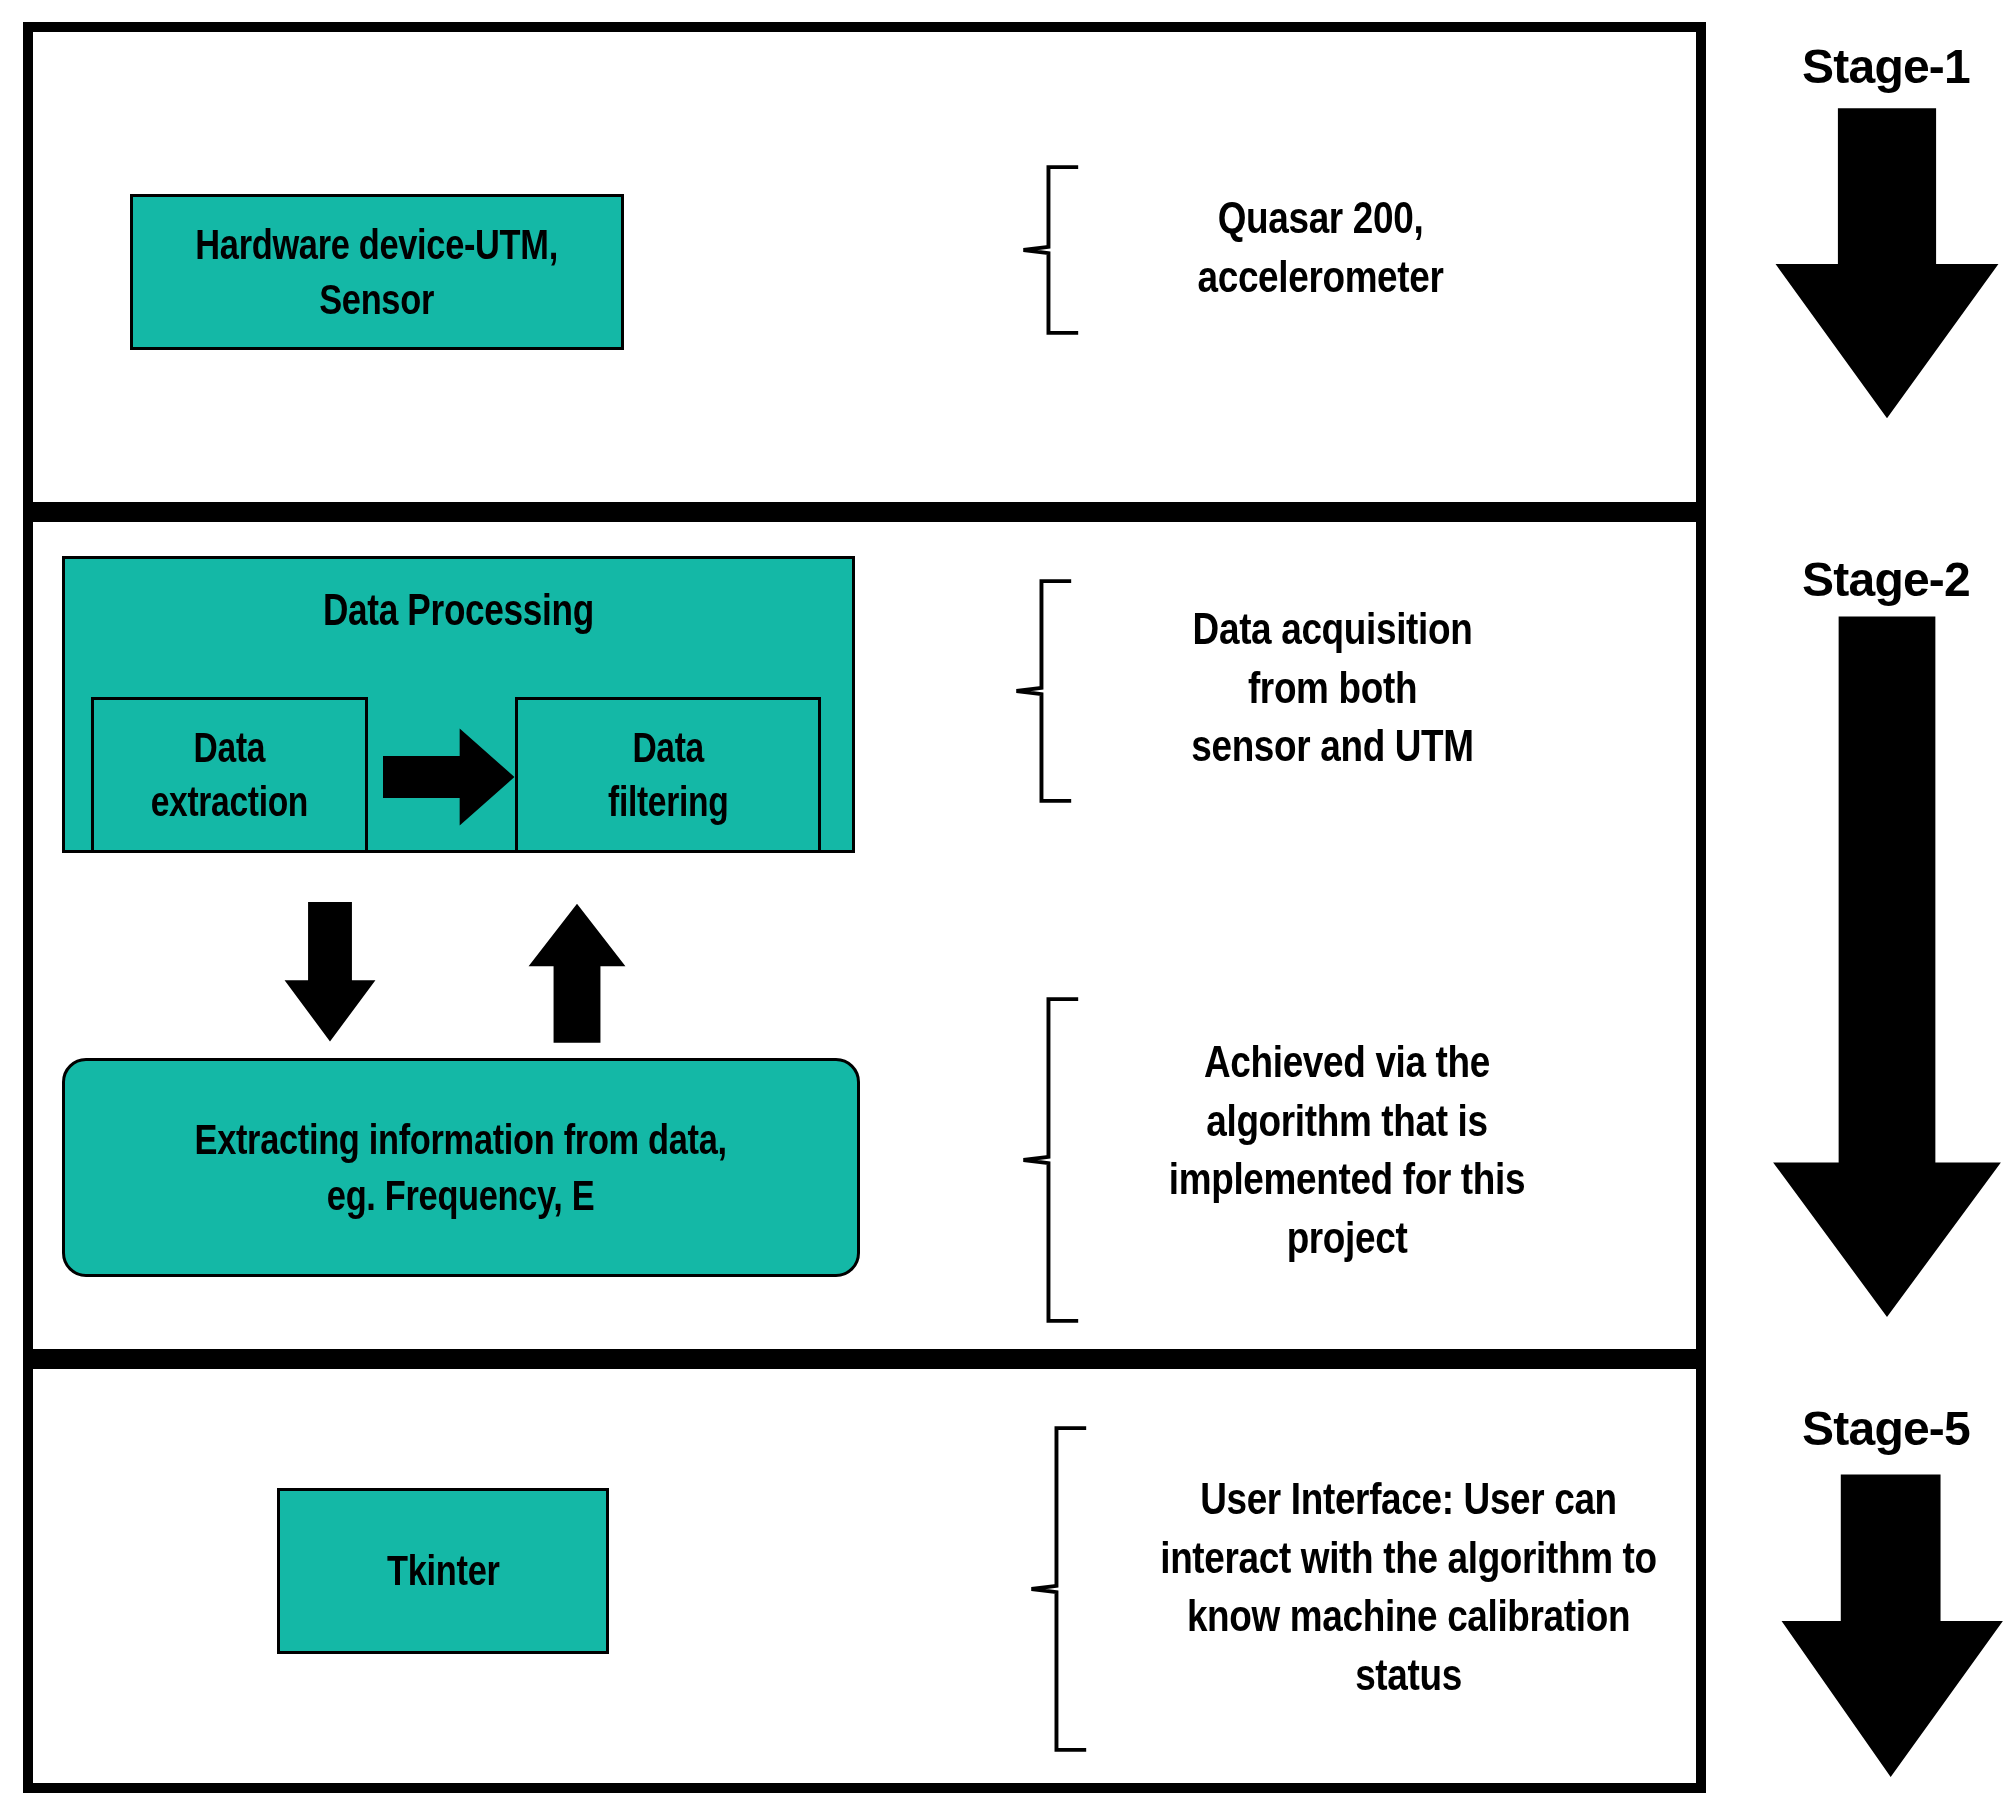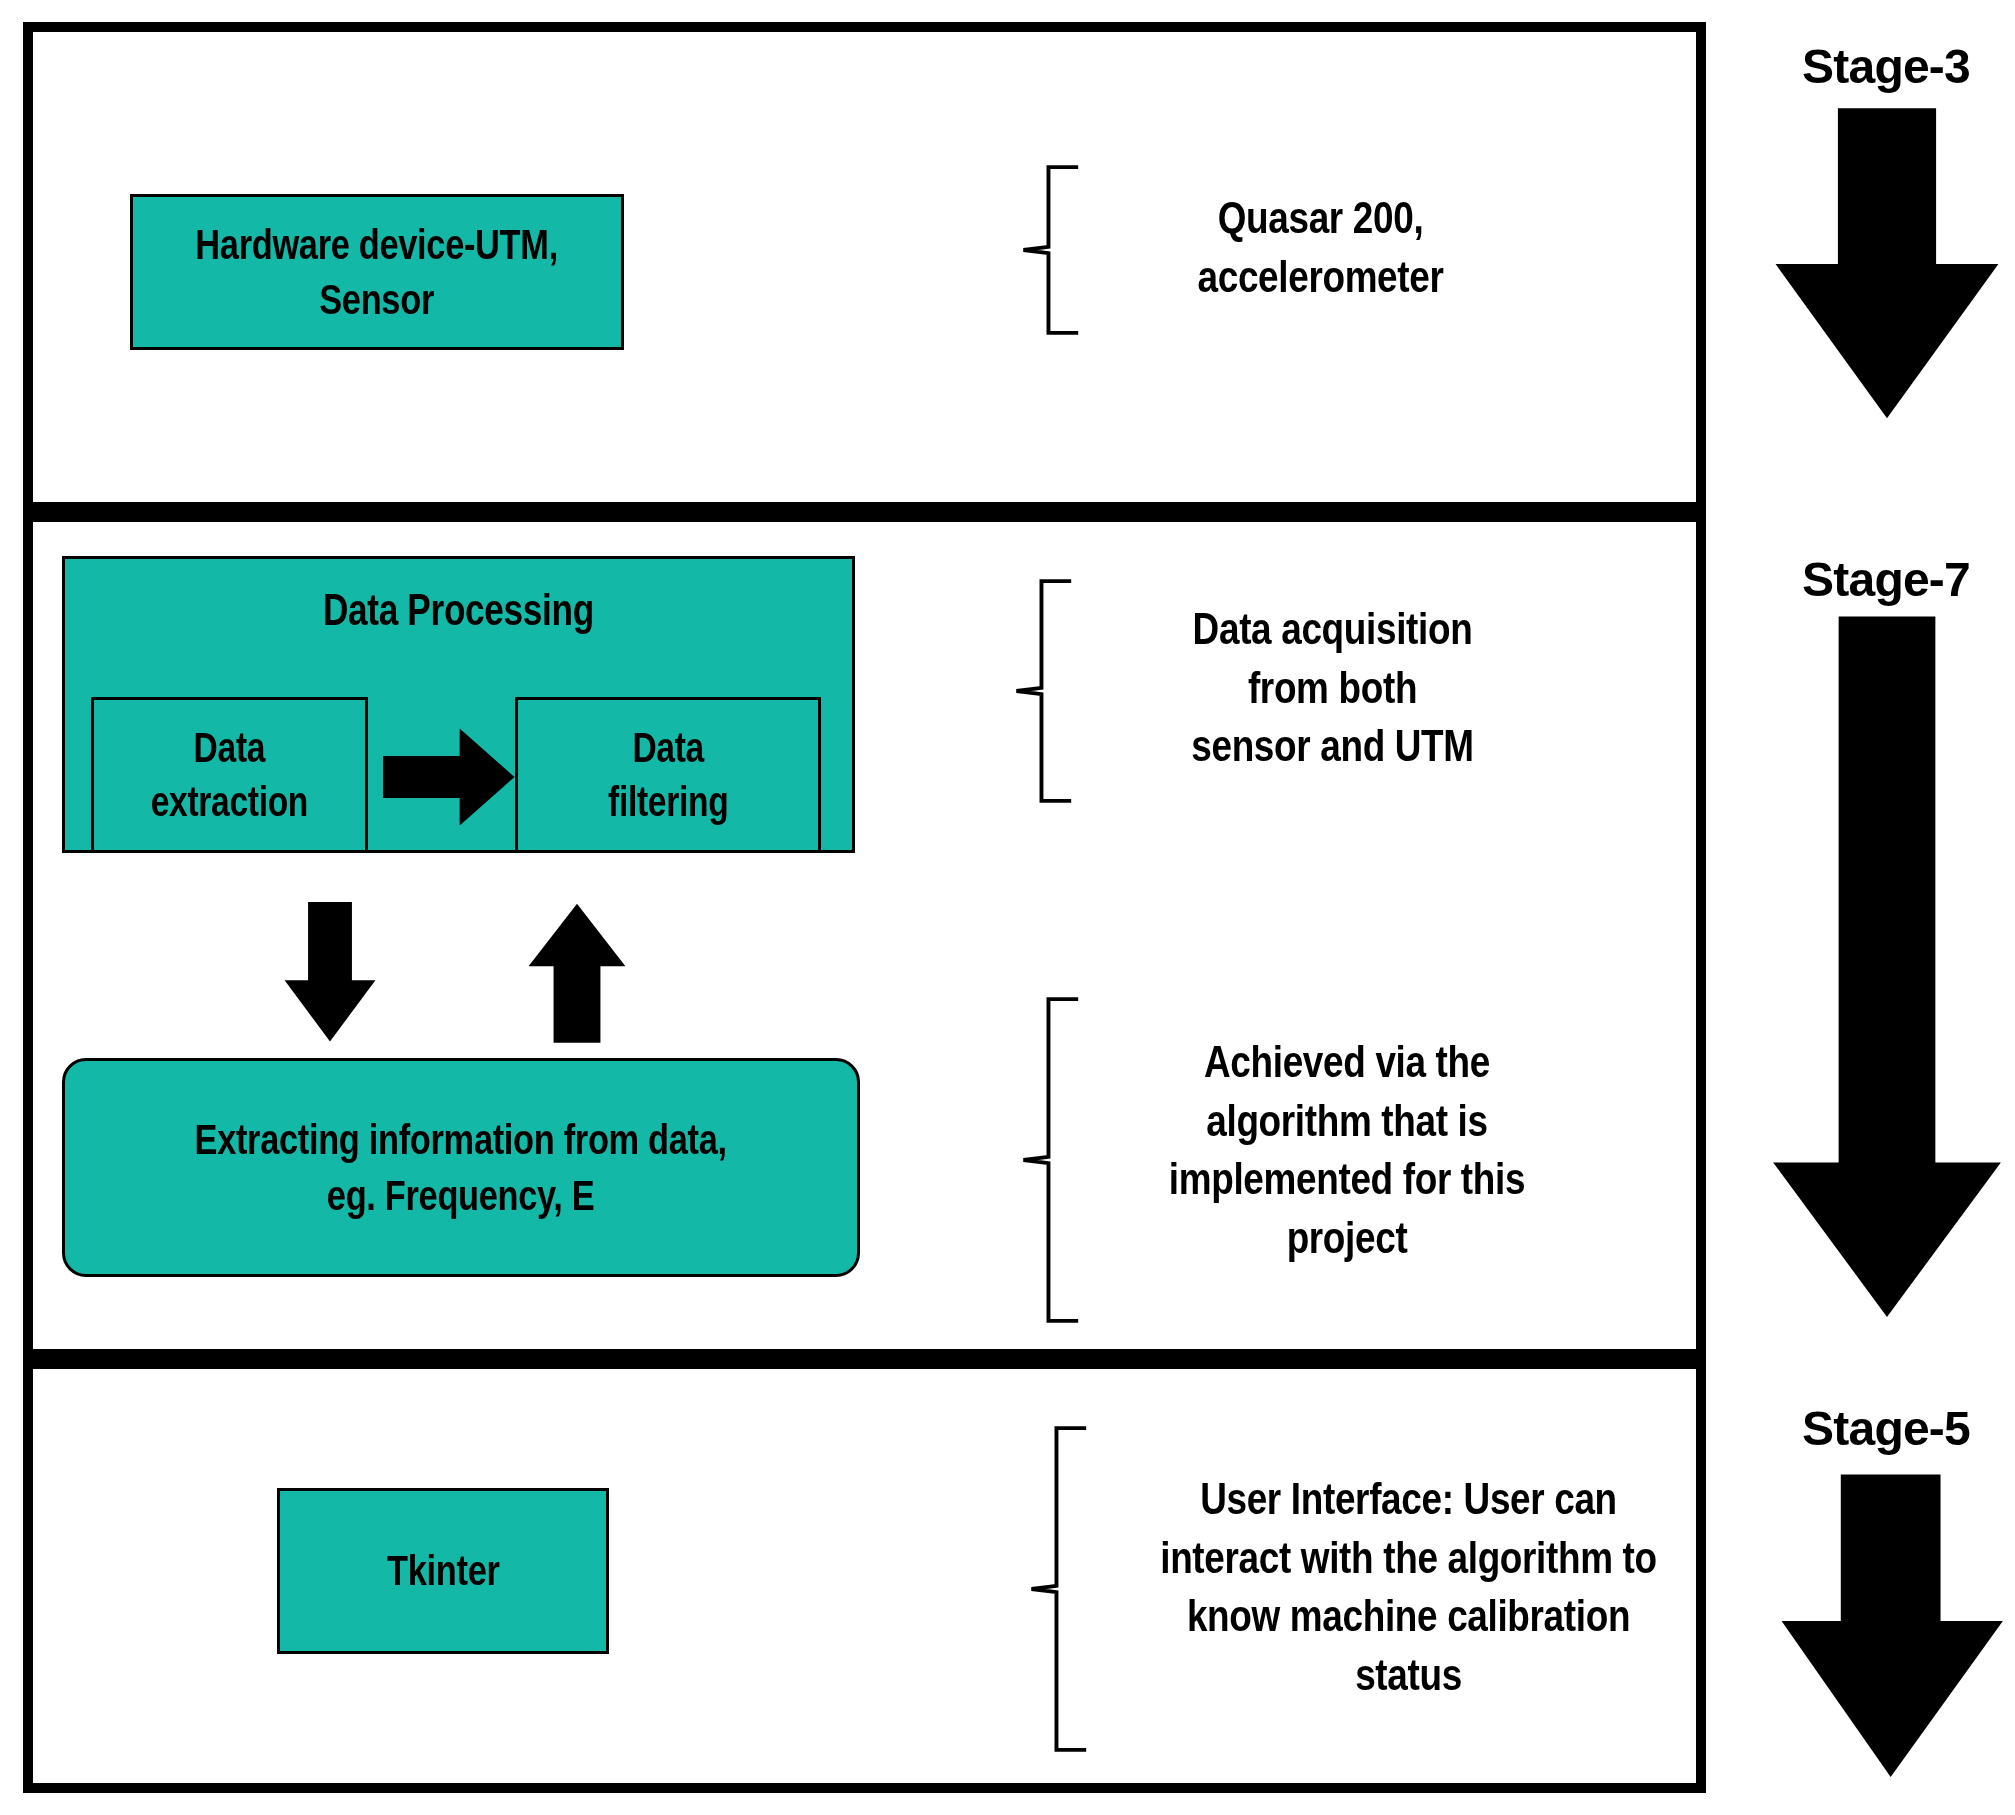--- a/index.html
+++ b/index.html
@@ -181,28 +181,28 @@
     <svg class="bracket" width="86" height="328" viewBox="0 0 110 420" style="left:0; top:0;" preserveAspectRatio="none">
       <path d="M 100 4 L 62 4 L 62 206 L 30 210 L 62 214 L 62 416 L 100 416" fill="none" stroke="#000000" stroke-width="5"></path>
     </svg>
     <div class="annot-text" style="left:92px; top:45px; width:617px; font-size:45px;">User Interface: User can
 interact with the algorithm to
 know machine calibration
 status</div>
   </div>
 
   <div class="stage-arrow-group" style="left:1757px; top:15.6px; width:258px; height:406px;">
-    <div class="stage-caption" style="left:0; top:23.4px; width:258px; font-size:48px;">Stage-3</div>
+    <div class="stage-caption" style="left:0; top:23.4px; width:258px; font-size:48px;">Stage-1</div>
     <svg class="big-arrow" width="226" height="312" viewBox="0 0 290 400" style="left:17px; top:92px;">
       <path d="M 82 0 L 208 0 L 208 200 L 288 200 L 145 398 L 2 200 L 82 200 Z" fill="#000000"></path>
     </svg>
   </div>
 
   <div class="stage-arrow-group" style="left:1757px; top:547px; width:258px; height:789px;">
-    <div class="stage-caption" style="left:0; top:4.7px; width:258px; font-size:48px;">Stage-7</div>
+    <div class="stage-caption" style="left:0; top:4.7px; width:258px; font-size:48px;">Stage-2</div>
     <svg class="big-arrow" width="234" height="703" viewBox="0 0 300 900" style="left:12.5px; top:69px;">
       <path d="M 88 0 L 212 0 L 212 700 L 296 700 L 150 898 L 4 700 L 88 700 Z" fill="#000000"></path>
     </svg>
   </div>
 
   <div class="stage-arrow-group" style="left:1757px; top:1382px; width:258px; height:414px;">
     <div class="stage-caption" style="left:0; top:19px; width:258px; font-size:48px;">Stage-5</div>
     <svg class="big-arrow" width="226" height="305" viewBox="0 0 290 390" style="left:23.4px; top:92px;">
       <path d="M 78 0 L 206 0 L 206 188 L 286 188 L 142 388 L 2 188 L 78 188 Z" fill="#000000"></path>
     </svg>

